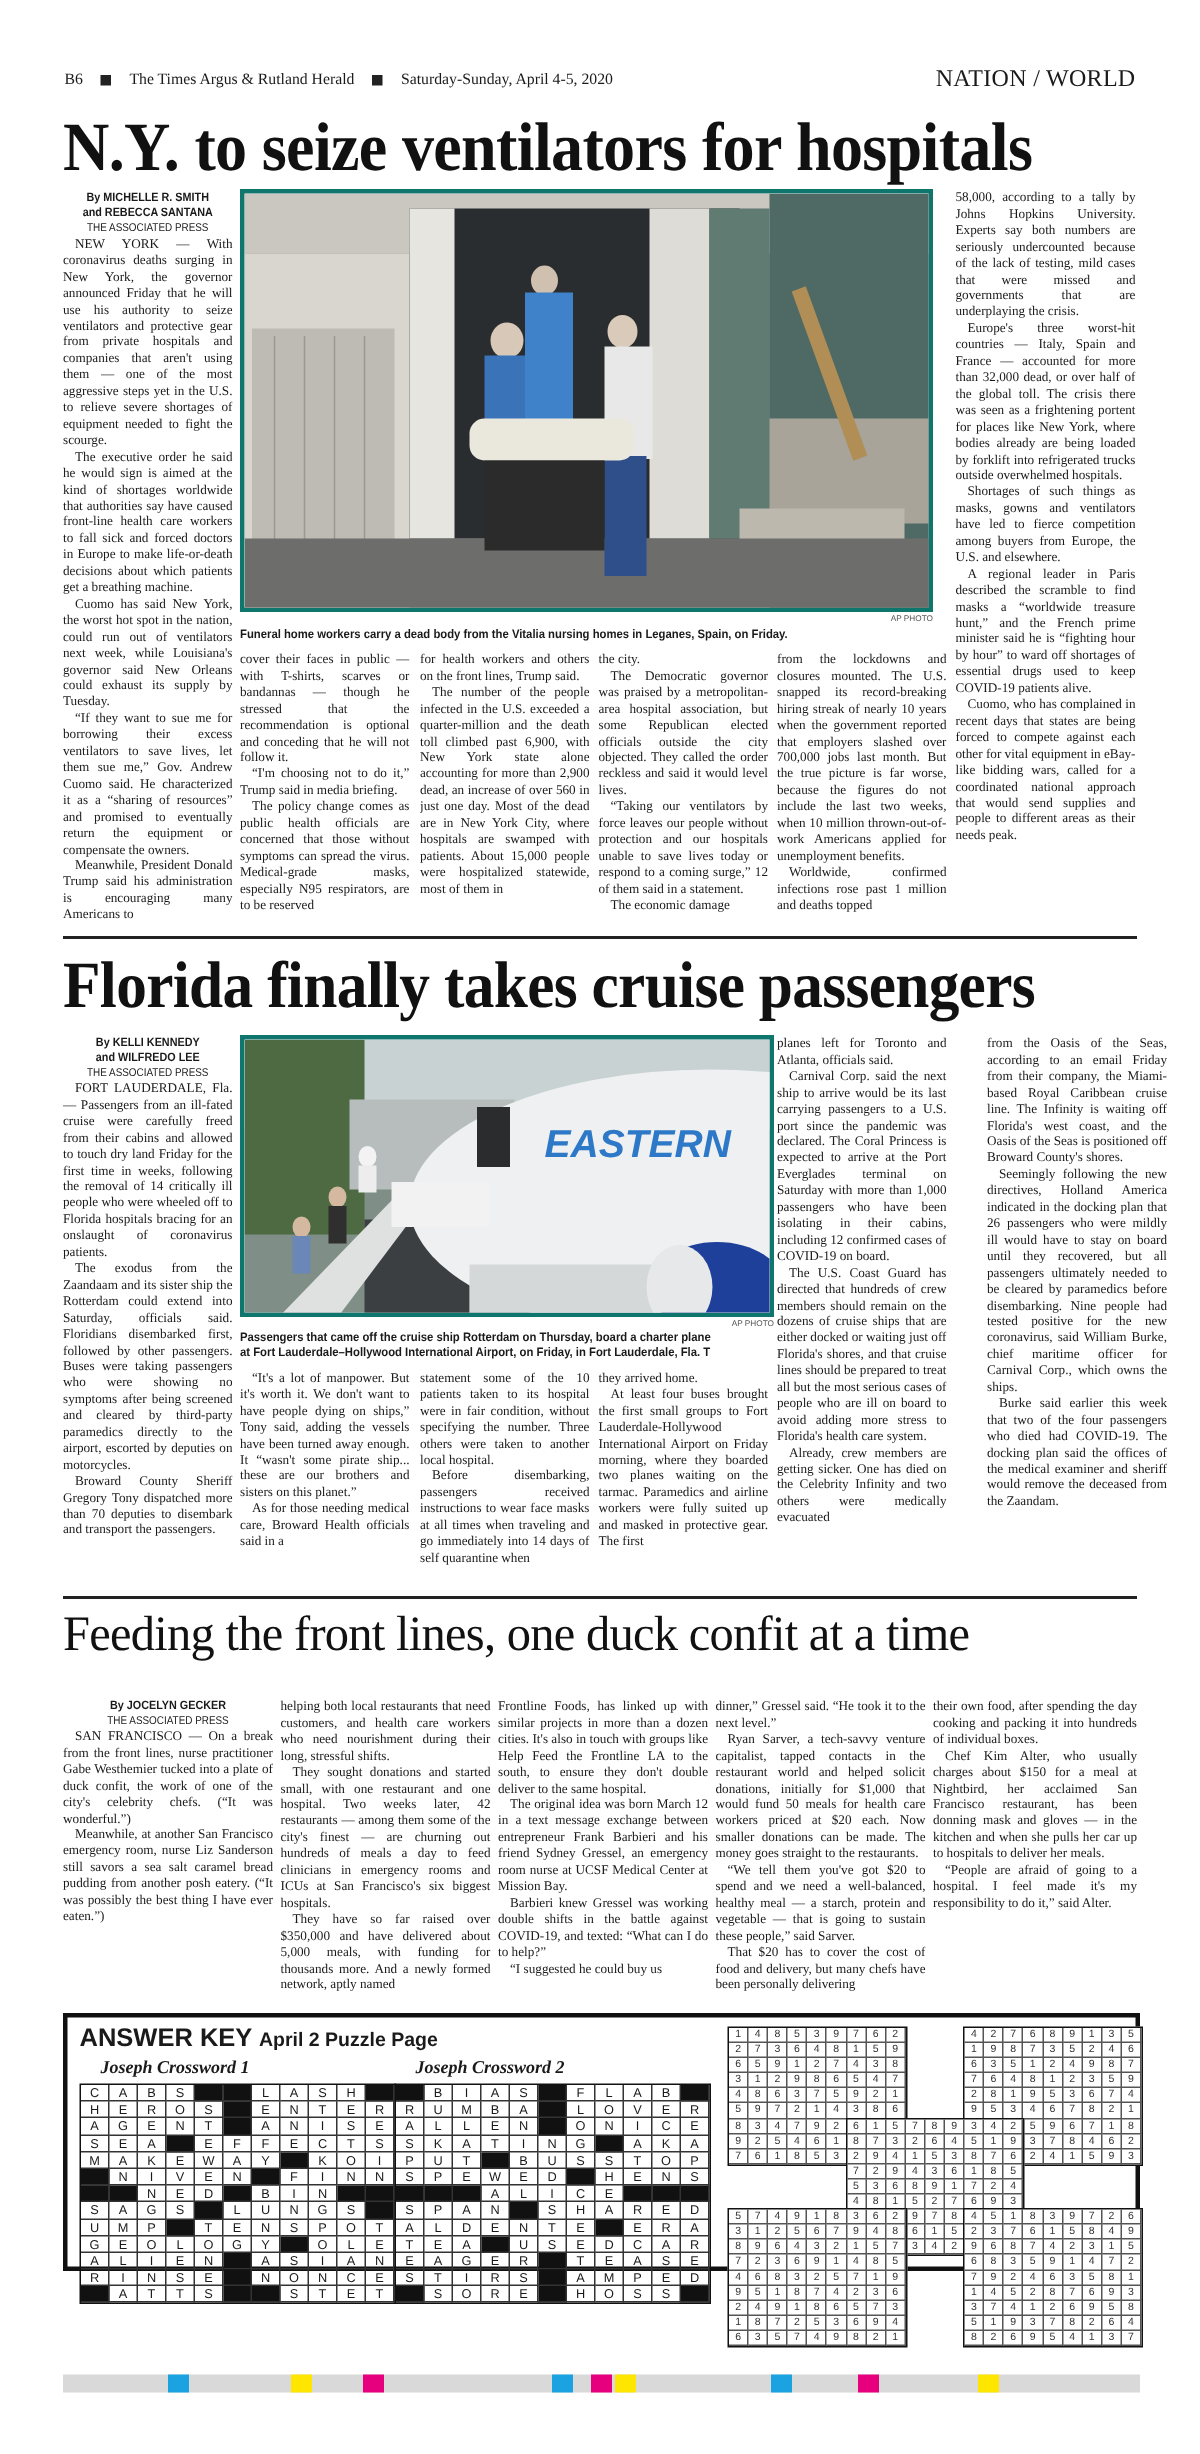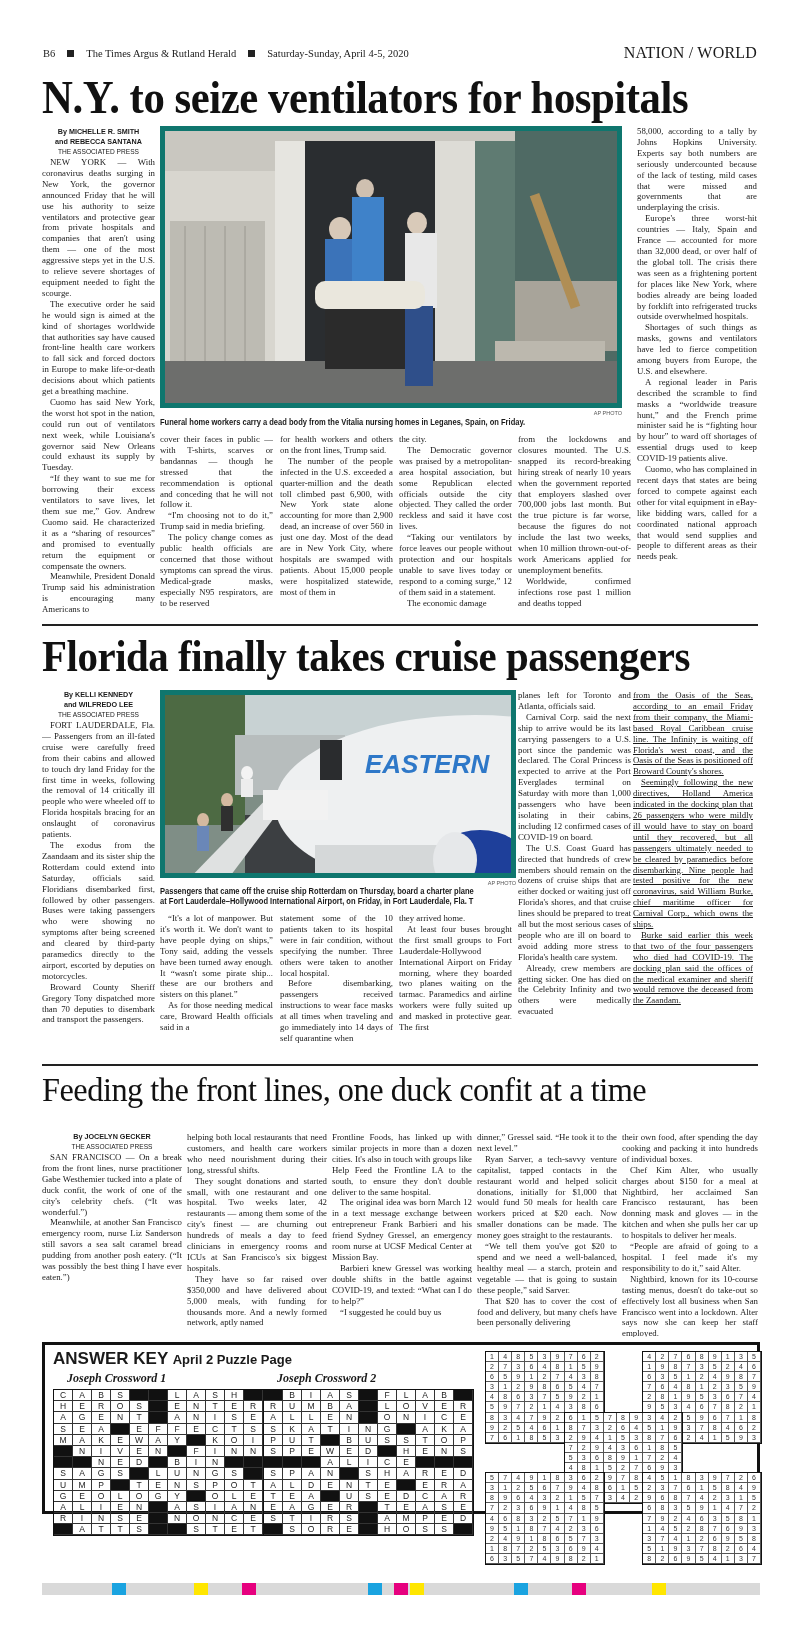--- a/index.html
+++ b/index.html
@@ -17,21 +17,21 @@
   .hed3 { left: 42px; top: 1070px; font-size: 33px; line-height: 40px; font-weight: normal; transform: scaleX(0.98); transform-origin: left; }
 
   .byline { font-family: "Liberation Sans", sans-serif; font-weight: bold; font-size: 8px; text-align: center; line-height: 10px; transform: scaleX(0.9); }
   .agency { font-family: "Liberation Sans", sans-serif; font-size: 7.5px; text-align: center; line-height: 10px; transform: scaleX(0.88); }
 
   .col { font-size: 8.8px; line-height: 10.9px; text-align: justify; hyphens: auto; overflow: hidden; }
   .col p { text-indent: 8px; }
   .col p.noindent { text-indent: 0; }
   .col p.dateline { text-indent: 8px; }
 
-  .photo { overflow: hidden; border: 5px solid #0f766e; }
+  .photo { overflow: hidden; border: 3px solid #0f766e; }
   .credit { font-family: "Liberation Sans", sans-serif; font-size: 5.5px; color: #555; text-align: right; }
   .cutline { font-family: "Liberation Sans", sans-serif; font-weight: bold; font-size: 8.2px; line-height: 10px; transform: scaleX(0.92); transform-origin: left; white-space: nowrap; }
 
   .rule { height: 1.5px; background: #222; left: 42px; width: 716px; }
 
   .answerkey { left: 42px; top: 1342px; width: 718px; height: 172px; border: 3px solid #111; background: #fff; }
   .ak-title { left: 8px; top: 4px; font-family: "Liberation Sans", sans-serif; font-weight: bold; font-size: 17px; white-space: nowrap; }
   .ak-title .sub { font-size: 13px; }
   .cw-title { font-family: "Liberation Serif", serif; font-weight: bold; font-style: italic; font-size: 12px; white-space: nowrap; }
   .cw-grid { display: grid; grid-template-columns: repeat(11, 19px); grid-auto-rows: 11.2px; border: 1px solid #111; }
@@ -109,21 +109,21 @@
   <p class="noindent">cover their faces in public — with T-shirts, scarves or bandannas — though he stressed that the recommendation is optional and conceding that he will not follow it.</p>
   <p>“I'm choosing not to do it,” Trump said in media briefing.</p>
   <p>The policy change comes as public health officials are concerned that those without symptoms can spread the virus. Medical-grade masks, especially N95 respirators, are to be reserved</p>
 </div>
 <div class="abs col" style="left:280px;top:434px;width:113px;height:208px;">
   <p class="noindent">for health workers and others on the front lines, Trump said.</p>
   <p>The number of the people infected in the U.S. exceeded a quarter-million and the death toll climbed past 6,900, with New York state alone accounting for more than 2,900 dead, an increase of over 560 in just one day. Most of the dead are in New York City, where hospitals are swamped with patients. About 15,000 people were hospitalized statewide, most of them in</p>
 </div>
 <div class="abs col" style="left:399px;top:434px;width:113px;height:208px;">
   <p class="noindent">the city.</p>
-  <p>The Democratic governor was praised by a metropolitan-area hospital association, but some Republican elected officials outside the city objected. They called the order reckless and said it have cost lives.</p>
+  <p>The Democratic governor was praised by a metropolitan-area hospital association, but some Republican elected officials outside the city objected. They called the order reckless and said it would level lives.</p>
   <p>“Taking our ventilators by force leaves our people without protection and our hospitals unable to save lives today or respond to a coming surge,” 12 of them said in a statement.</p>
   <p>The economic damage</p>
 </div>
 <div class="abs col" style="left:518px;top:434px;width:113px;height:208px;">
   <p class="noindent">from the lockdowns and closures mounted. The U.S. snapped its record-breaking hiring streak of nearly 10 years when the government reported that employers slashed over 700,000 jobs last month. But the true picture is far worse, because the figures do not include the last two weeks, when 10 million thrown-out-of-work Americans applied for unemployment benefits.</p>
   <p>Worldwide, confirmed infections rose past 1 million and deaths topped</p>
 </div>
 <div class="abs col" style="left:637px;top:126px;width:120px;height:516px;">
   <p class="noindent">58,000, according to a tally by Johns Hopkins University. Experts say both numbers are seriously undercounted because of the lack of testing, mild cases that were missed and governments that are underplaying the crisis.</p>
   <p>Europe's three worst-hit countries — Italy, Spain and France — accounted for more than 32,000 dead, or over half of the global toll. The crisis there was seen as a frightening portent for places like New York, where bodies already are being loaded by forklift into refrigerated trucks outside overwhelmed hospitals.</p>
@@ -188,21 +188,21 @@
 <div class="abs col" style="left:399px;top:913px;width:113px;height:152px;">
   <p class="noindent">they arrived home.</p>
   <p>At least four buses brought the first small groups to Fort Lauderdale-Hollywood International Airport on Friday morning, where they boarded two planes waiting on the tarmac. Paramedics and airline workers were fully suited up and masked in protective gear. The first</p>
 </div>
 <div class="abs col" style="left:518px;top:690px;width:113px;height:375px;">
   <p class="noindent">planes left for Toronto and Atlanta, officials said.</p>
   <p>Carnival Corp. said the next ship to arrive would be its last carrying passengers to a U.S. port since the pandemic was declared. The Coral Princess is expected to arrive at the Port Everglades terminal on Saturday with more than 1,000 passengers who have been isolating in their cabins, including 12 confirmed cases of COVID-19 on board.</p>
   <p>The U.S. Coast Guard has directed that hundreds of crew members should remain on the dozens of cruise ships that are either docked or waiting just off Florida's shores, and that cruise lines should be prepared to treat all but the most serious cases of people who are ill on board to avoid adding more stress to Florida's health care system.</p>
   <p>Already, crew members are getting sicker. One has died on the Celebrity Infinity and two others were medically evacuated</p>
 </div>
-<div class="abs col" style="left:633px;top:690px;width:120px;height:375px;text-decoration:underline;">
+<div class="abs col" style="left:658px;top:690px;width:120px;height:375px;">
   <p class="noindent">from the Oasis of the Seas, according to an email Friday from their company, the Miami-based Royal Caribbean cruise line. The Infinity is waiting off Florida's west coast, and the Oasis of the Seas is positioned off Broward County's shores.</p>
   <p>Seemingly following the new directives, Holland America indicated in the docking plan that 26 passengers who were mildly ill would have to stay on board until they recovered, but all passengers ultimately needed to be cleared by paramedics before disembarking. Nine people had tested positive for the new coronavirus, said William Burke, chief maritime officer for Carnival Corp., which owns the ships.</p>
   <p>Burke said earlier this week that two of the four passengers who died had COVID-19. The docking plan said the offices of the medical examiner and sheriff would remove the deceased from the Zaandam.</p>
 </div>
 
 <div class="abs rule" style="top:1064px;"></div>
 
 <div class="abs hed hed3">Feeding the front lines, one duck confit at a time</div>
 
 <div class="abs" style="left:42px;top:1132px;width:140px;">
@@ -227,21 +227,20 @@
 <div class="abs col" style="left:477px;top:1132px;width:140px;height:205px;">
   <p class="noindent">dinner,” Gressel said. “He took it to the next level.”</p>
   <p>Ryan Sarver, a tech-savvy venture capitalist, tapped contacts in the restaurant world and helped solicit donations, initially for $1,000 that would fund 50 meals for health care workers priced at $20 each. Now smaller donations can be made. The money goes straight to the restaurants.</p>
   <p>“We tell them you've got $20 to spend and we need a well-balanced, healthy meal — a starch, protein and vegetable — that is going to sustain these people,” said Sarver.</p>
   <p>That $20 has to cover the cost of food and delivery, but many chefs have been personally delivering</p>
 </div>
 <div class="abs col" style="left:622px;top:1132px;width:136px;height:205px;">
   <p class="noindent">their own food, after spending the day cooking and packing it into hundreds of individual boxes.</p>
   <p>Chef Kim Alter, who usually charges about $150 for a meal at Nightbird, her acclaimed San Francisco restaurant, has been donning mask and gloves — in the kitchen and when she pulls her car up to hospitals to deliver her meals.</p>
   <p>“People are afraid of going to a hospital. I feel made it's my responsibility to do it,” said Alter.</p>
-  <p>Nightbird, known for its 10-course tasting menus, doesn't do take-out so effectively lost all business when San Francisco went into a lockdown. Alter says now she can keep her staff employed.</p>
 </div>
 
 <div class="abs answerkey">
   <div class="abs ak-title">
     <span>ANSWER KEY</span>
     <span class="sub">April 2 Puzzle Page</span>
   </div>
   <div class="abs cw-title" style="left:22px;top:26px;">Joseph Crossword 1</div>
   <div class="abs cw-title" style="left:232px;top:26px;">Joseph Crossword 2</div>
   <div class="abs cw-grid" style="left:8px;top:44px;" id="cw1">

